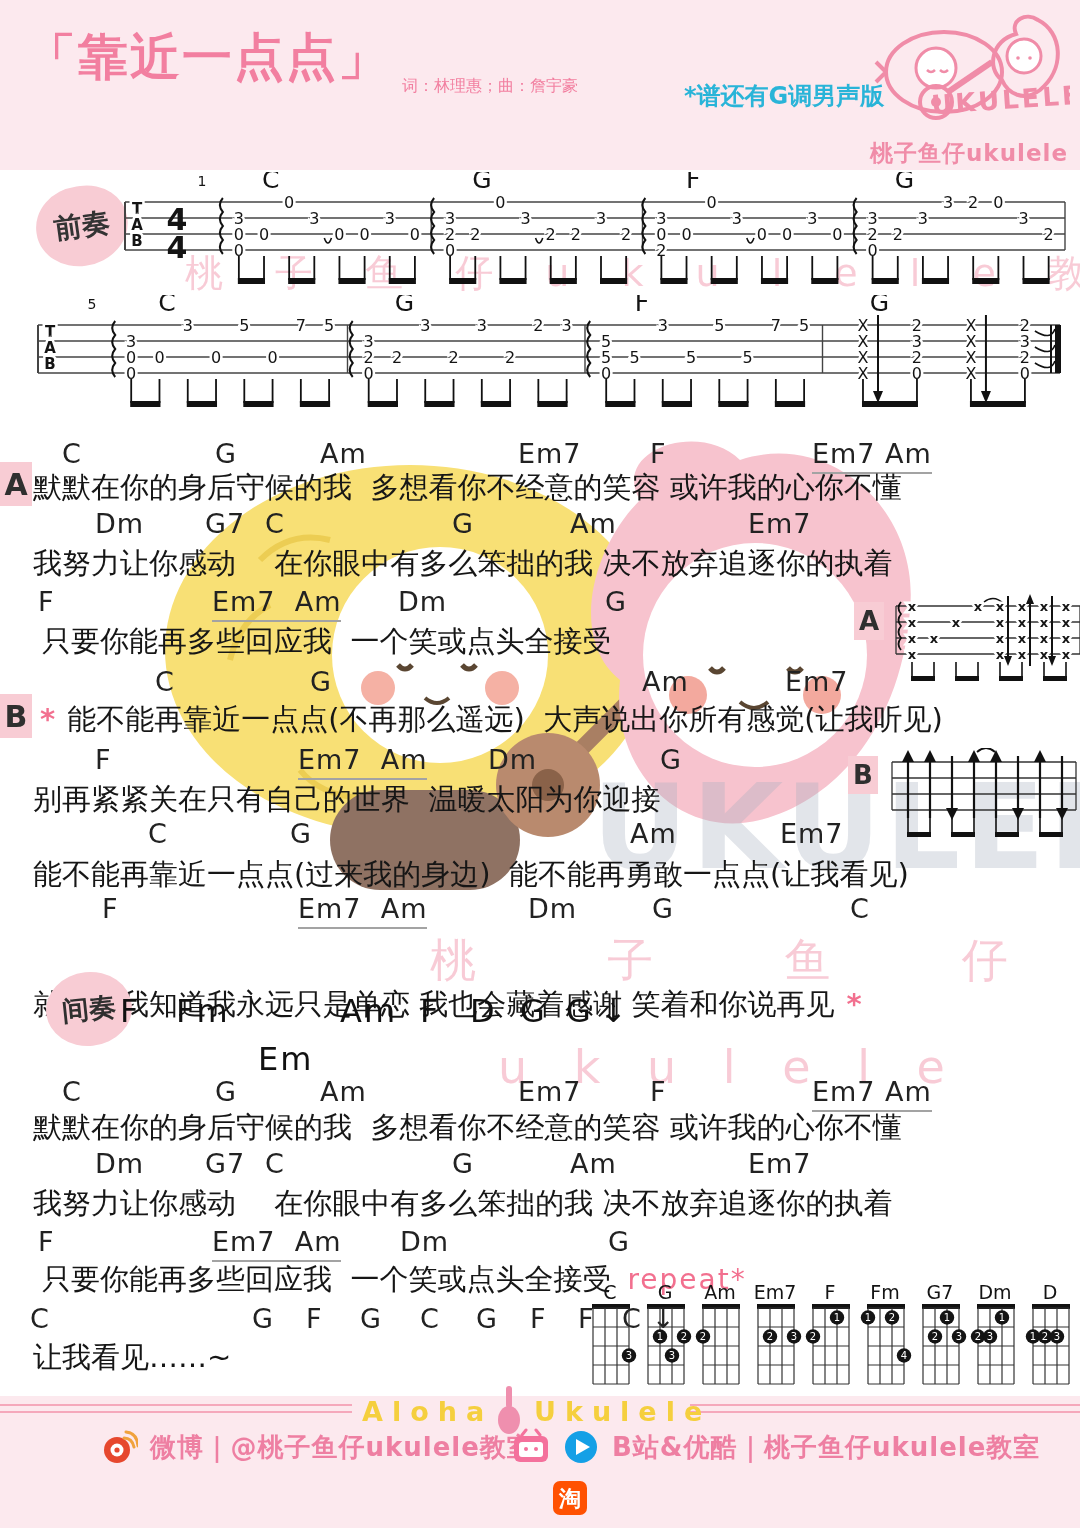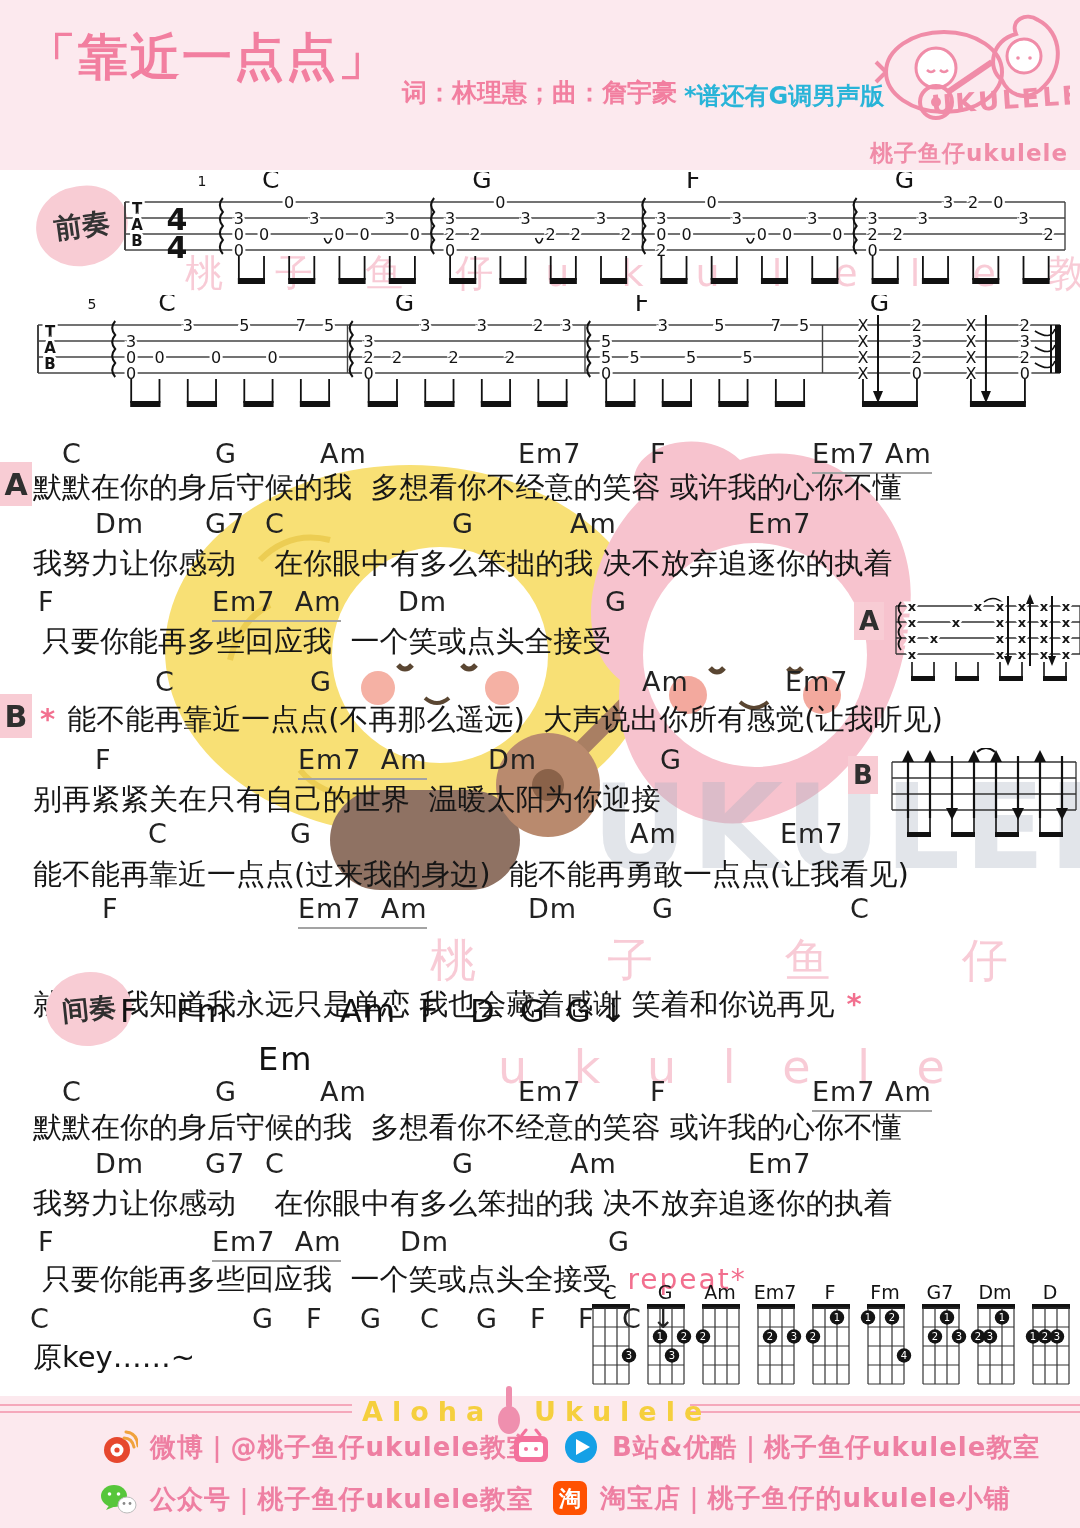--- a/index.html
+++ b/index.html
@@ -3,21 +3,21 @@
 <meta charset="utf-8">
 <style>
   html,body{margin:0;padding:0;}
   .page{position:relative;width:1080px;height:1528px;background:#fce9ee;overflow:hidden;
         font-family:"DejaVu Sans","Liberation Sans",sans-serif;}
   .panel{position:absolute;left:0;top:170px;width:1080px;height:1226px;background:#ffffff;z-index:0;}
   .ab{position:absolute;}
   .z3{z-index:3;}
   
   .title{left:26px;top:24px;font-size:50px;font-weight:bold;color:#f27fa0;letter-spacing:2px;z-index:3;}
-  .credits{left:402px;top:76px;font-size:25px;color:#f27fa0;font-weight:700;z-index:3;}
+  .credits{left:402px;top:76px;font-size:16px;color:#f27fa0;font-weight:400;z-index:3;}
   .altnote{left:684px;top:80px;font-size:24px;color:#29b4d8;font-weight:600;z-index:3;}
   .subtitle{left:26px;top:126px;font-size:25px;color:#f2809f;font-weight:600;z-index:3;}
   .logo-caption{left:870px;top:138px;font-size:23px;color:#f08ca8;font-weight:600;letter-spacing:1px;z-index:3;}
   
   .badge{position:absolute;background:#f8ccd4;color:#2f2f2f;font-size:30px;font-weight:bold;
          width:32px;height:44px;display:flex;align-items:center;justify-content:center;z-index:3;}
   .badge.round{width:86px;height:74px;border-radius:50%;font-size:27px;font-weight:600;transform:rotate(-6deg);}
   .badge.small{width:30px;height:38px;font-size:26px;}
   
   .chord{position:absolute;font-size:27px;color:#222;white-space:pre;z-index:3;letter-spacing:1px;}
@@ -180,21 +180,21 @@
       <span class="chord" style="left: 30px; top: 1303px;">C</span>
       <span class="chord" style="left: 252px; top: 1303px;">G</span>
       <span class="chord" style="left: 306px; top: 1303px;">F</span>
       <span class="chord" style="left: 360px; top: 1303px;">G</span>
       <span class="chord" style="left: 420px; top: 1303px;">C</span>
       <span class="chord" style="left: 476px; top: 1303px;">G</span>
       <span class="chord" style="left: 530px; top: 1303px;">F</span>
       <span class="chord" style="left: 578px; top: 1303px;">F</span>
       <span class="chord" style="left: 622px; top: 1303px;">C</span>
       <span class="chord" style="left: 652px; top: 1303px;">↓</span>
-      <div class="lyric" style="left: 33px; top: 1338px;">原key……~</div>
+      <div class="lyric" style="left: 33px; top: 1338px;">让我看见……~</div>
       <svg width="1045" height="132" viewBox="0 0 1045 132" class="tabsvg" style="left: 30px; top: 172px;">
         <line x1="95" y1="30" x2="1035" y2="30" stroke="#444" stroke-width="1.4"></line>
         <line x1="95" y1="46" x2="1035" y2="46" stroke="#444" stroke-width="1.4"></line>
         <line x1="95" y1="62" x2="1035" y2="62" stroke="#444" stroke-width="1.4"></line>
         <line x1="95" y1="78" x2="1035" y2="78" stroke="#444" stroke-width="1.4"></line>
         <line x1="95" y1="30" x2="95" y2="78" stroke="#444" stroke-width="2"></line>
         <text x="107" y="42" font-size="15" text-anchor="middle" fill="#141414" font-weight="bold" font-family="DejaVu Sans, sans-serif" stroke="#fff" stroke-width="5" paint-order="stroke">T</text>
         <text x="107" y="58" font-size="15" text-anchor="middle" fill="#141414" font-weight="bold" font-family="DejaVu Sans, sans-serif" stroke="#fff" stroke-width="5" paint-order="stroke">A</text>
         <text x="107" y="74" font-size="15" text-anchor="middle" fill="#141414" font-weight="bold" font-family="DejaVu Sans, sans-serif" stroke="#fff" stroke-width="5" paint-order="stroke">B</text>
         <text x="147" y="58" font-size="30" text-anchor="middle" fill="#141414" font-weight="bold" font-family="DejaVu Sans, sans-serif">4</text>
@@ -685,46 +685,33 @@
 
   <div class="flink" style="left:100px;top:1428px">
     <svg class="icon" width="38" height="38" viewBox="0 0 38 38">
       <circle cx="17" cy="22" r="13" fill="#e6482e"></circle>
       <circle cx="17" cy="22" r="6.5" fill="#ffffff"></circle>
         <circle cx="17" cy="22" r="2.6" fill="#e6482e"></circle>
       <path d="M24 10 q8 0 10 9 M26 4 q11 1 12 14" stroke="#f0a23c" stroke-width="3" fill="none" stroke-linecap="round"></path>
     </svg>
     <span class="txt">微博｜@桃子鱼仔ukulele教室</span>
   </div>
-  <div class="flink" style="left:98px;top:1480px">
-    <svg class="icon" width="40" height="38" viewBox="0 0 40 38">
-      <ellipse cx="16" cy="16" rx="13" ry="11" fill="#57c63b"></ellipse>
-      <path d="M8 30 l4 -6 6 2 Z" fill="#57c63b"></path>
-      <circle cx="11.5" cy="14" r="1.8" fill="#ffffff"></circle>
-        <circle cx="20.5" cy="14" r="1.8" fill="#ffffff"></circle>
-      <ellipse cx="29" cy="25" rx="9" ry="8" fill="#ffffff" stroke="#bbb" stroke-width="1"></ellipse>
-      <circle cx="26" cy="23.5" r="1.4" fill="#888"></circle>
-        <circle cx="32" cy="23.5" r="1.4" fill="#888"></circle>
-    </svg>
-    <span class="txt">公众号｜桃子鱼仔ukulele教室</span>
-  </div>
   <div class="flink" style="left:512px;top:1428px">
     <svg class="icon" width="38" height="38" viewBox="0 0 38 38">
       <rect x="2" y="8" width="34" height="26" rx="6" fill="#f4719c"></rect>
       <path d="M10 7 L14 2 M28 7 L24 2" stroke="#f4719c" stroke-width="3" stroke-linecap="round"></path>
       <rect x="7" y="14" width="24" height="15" rx="3" fill="#ffffff"></rect>
       <circle cx="14" cy="21" r="2" fill="#f4719c"></circle>
         <circle cx="24" cy="21" r="2" fill="#f4719c"></circle>
     </svg>
     <svg class="icon" width="38" height="38" viewBox="0 0 38 38">
       <circle cx="19" cy="19" r="16" fill="#14a0e6"></circle>
       <path d="M14 11 L28 19 L14 27 Z" fill="#ffffff"></path>
     </svg>
     <span class="txt">B站&amp;优酷｜桃子鱼仔ukulele教室</span>
   </div>
   <div class="flink" style="left:552px;top:1480px">
     <svg class="icon" width="36" height="36" viewBox="0 0 36 36">
       <rect x="1" y="1" width="34" height="34" rx="7" fill="#ff5101"></rect>
       <text x="18" y="26" font-size="22" font-weight="bold" fill="#ffffff" text-anchor="middle">淘</text>
     </svg>
-    <span class="txt">淘宝店｜桃子鱼仔的ukulele小铺</span>
   </div>
 </div>
 
 </body></html>

